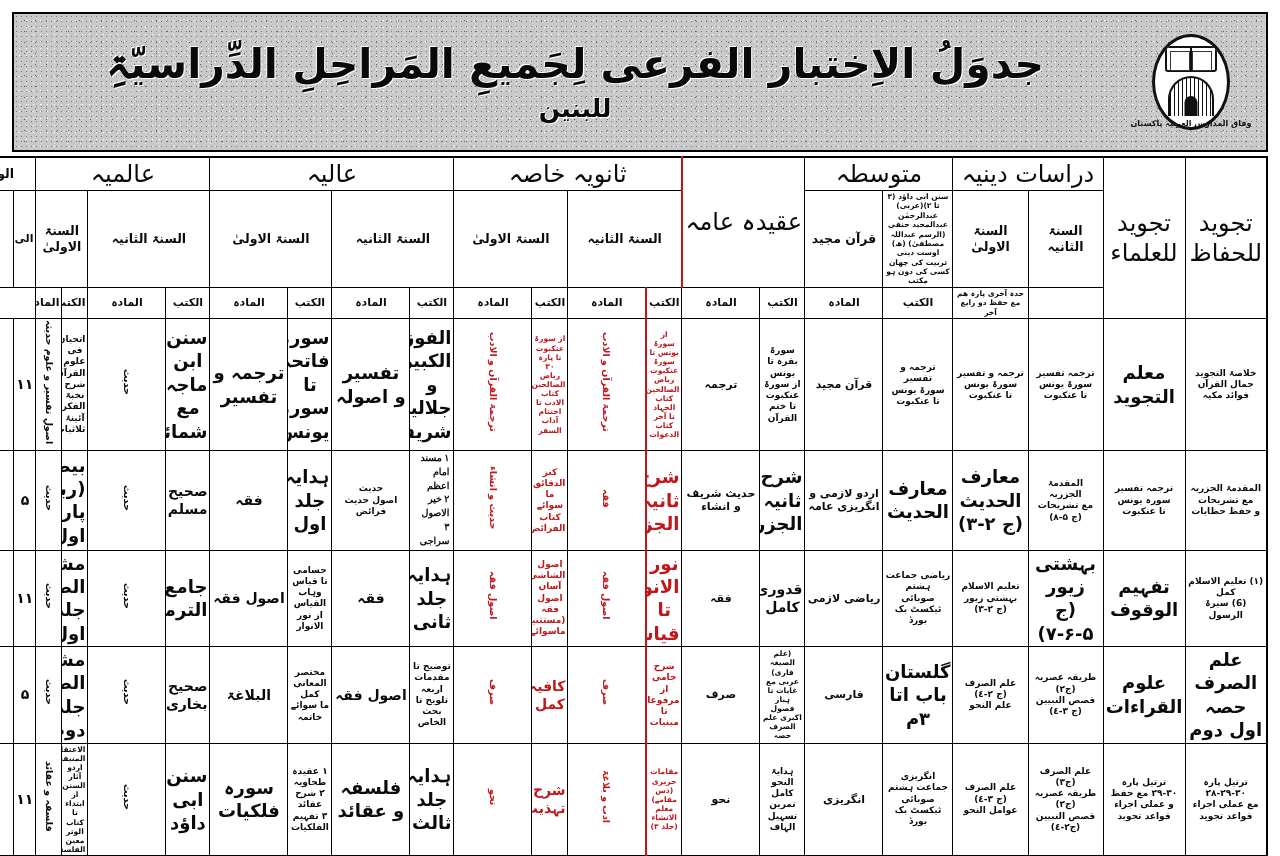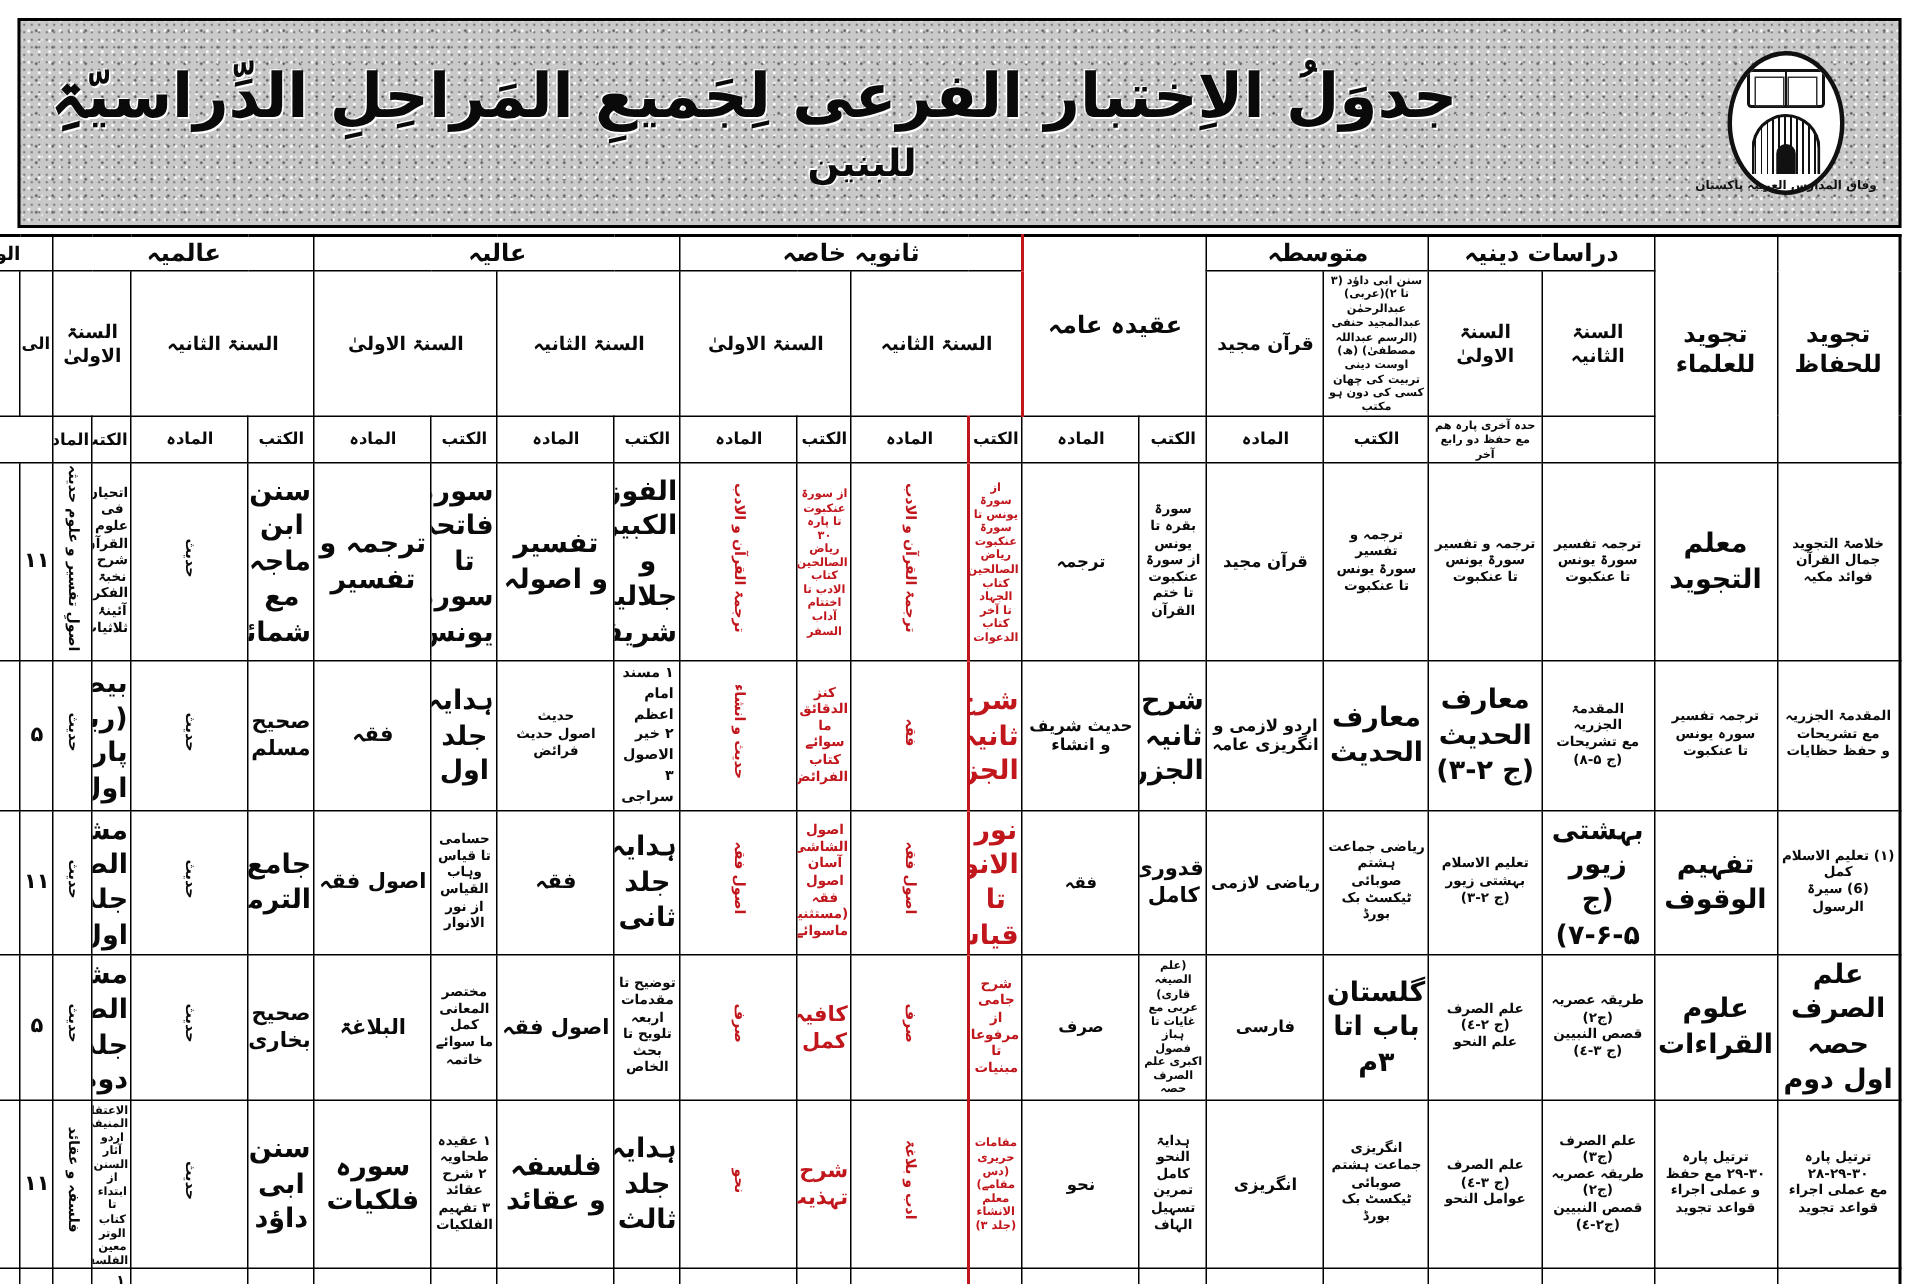--- a/index.html
+++ b/index.html
@@ -86,21 +86,21 @@
     border-radius: 7px 7px 0 0;
   }
   .logo-ribbon {
     position: absolute; bottom: 2px; left: 50%;
     transform: translateX(-50%);
     font-size: 8px; color: #111; white-space: nowrap;
     font-weight: bold;
   }
   #title-block {
     flex: 1;
-    text-align: left;
+    text-align: center;
     position: relative; z-index: 2;
     padding-left: 20px;
   }
   #title-main {
     font-size: 41px;
     font-weight: bold;
     color: #0a0a0a;
     letter-spacing: -1px;
     text-shadow: 1px 1px 0 #fff, -1px -1px 0 #fff;
     line-height: 1.15;
@@ -126,21 +126,21 @@
   }
   #sched th, #sched td {
     border: 1px solid #000;
     text-align: center;
     vertical-align: middle;
     padding: 1px 2px;
     color: #0a0a0a;
     line-height: 1.25;
     overflow: hidden;
   }
-  .grp { font-size: 16px; font-weight: bold; padding: 3px 2px; }
+  .grp { font-size: 24px; font-weight: normal; padding: 3px 2px; }
   .yr  { font-size: 12.5px; font-weight: bold; padding: 2px 1px; }
   .sub { font-size: 11px; font-weight: bold; padding: 2px 1px; }
   .tiny{ font-size: 7.5px; font-weight: bold; line-height: 1.15; }
 
   
   .red, .red * { color: #c0161c; }
   th.red, td.red { border-color: #c0161c; }
   .redline-r { border-right: 2px solid #c0161c !important; }
 
   
@@ -160,20 +160,21 @@
     text-orientation: mixed;
     display: inline-block;
     font-size: 9.5px;
   }
   .numlist {
     text-align: right;
     font-size: 9.5px; font-weight: bold;
     line-height: 1.45;
     padding-right: 2px;
     white-space: pre-line;
+    font-family: Liberation Serif, serif;
   }
 
   
   .timecell { font-size: 14px; font-weight: bold; }
   .datecell { font-size: 12px; font-weight: bold; line-height: 1.45; }
   .datecell .dnum { font-size: 15px; }
   .datecell .greg { font-size: 16px; }
 </style>
 </head>
 <body>

